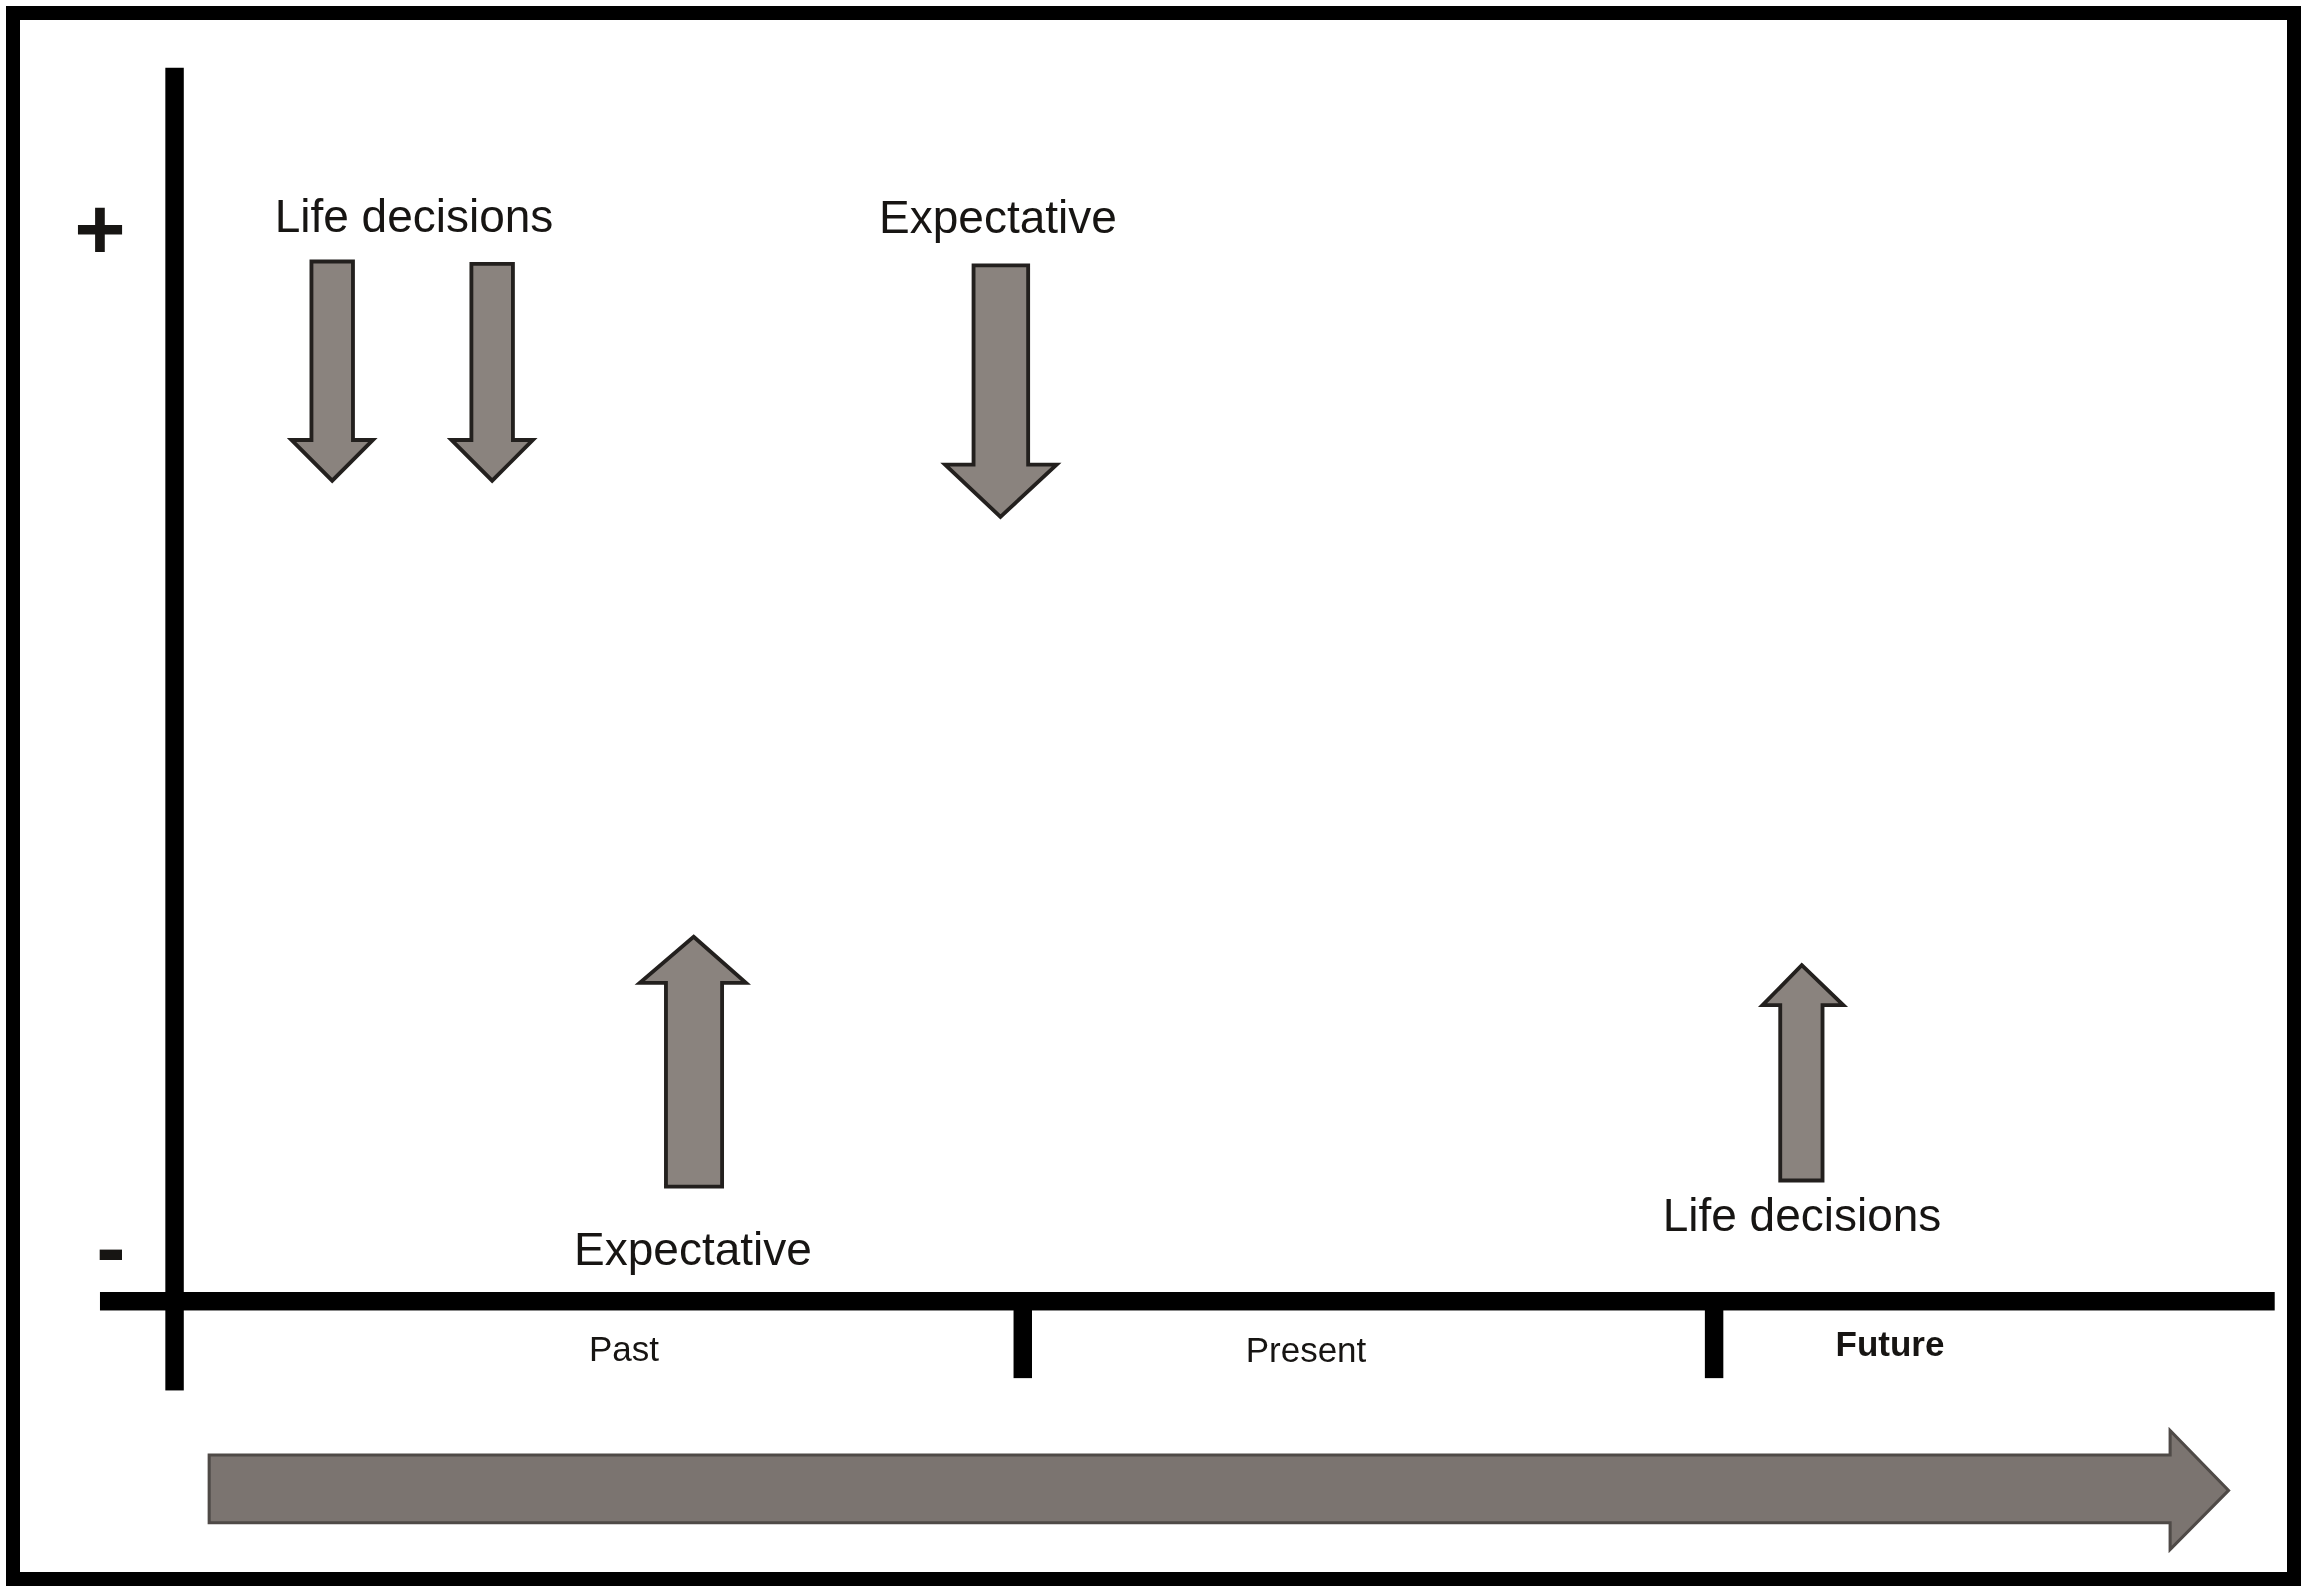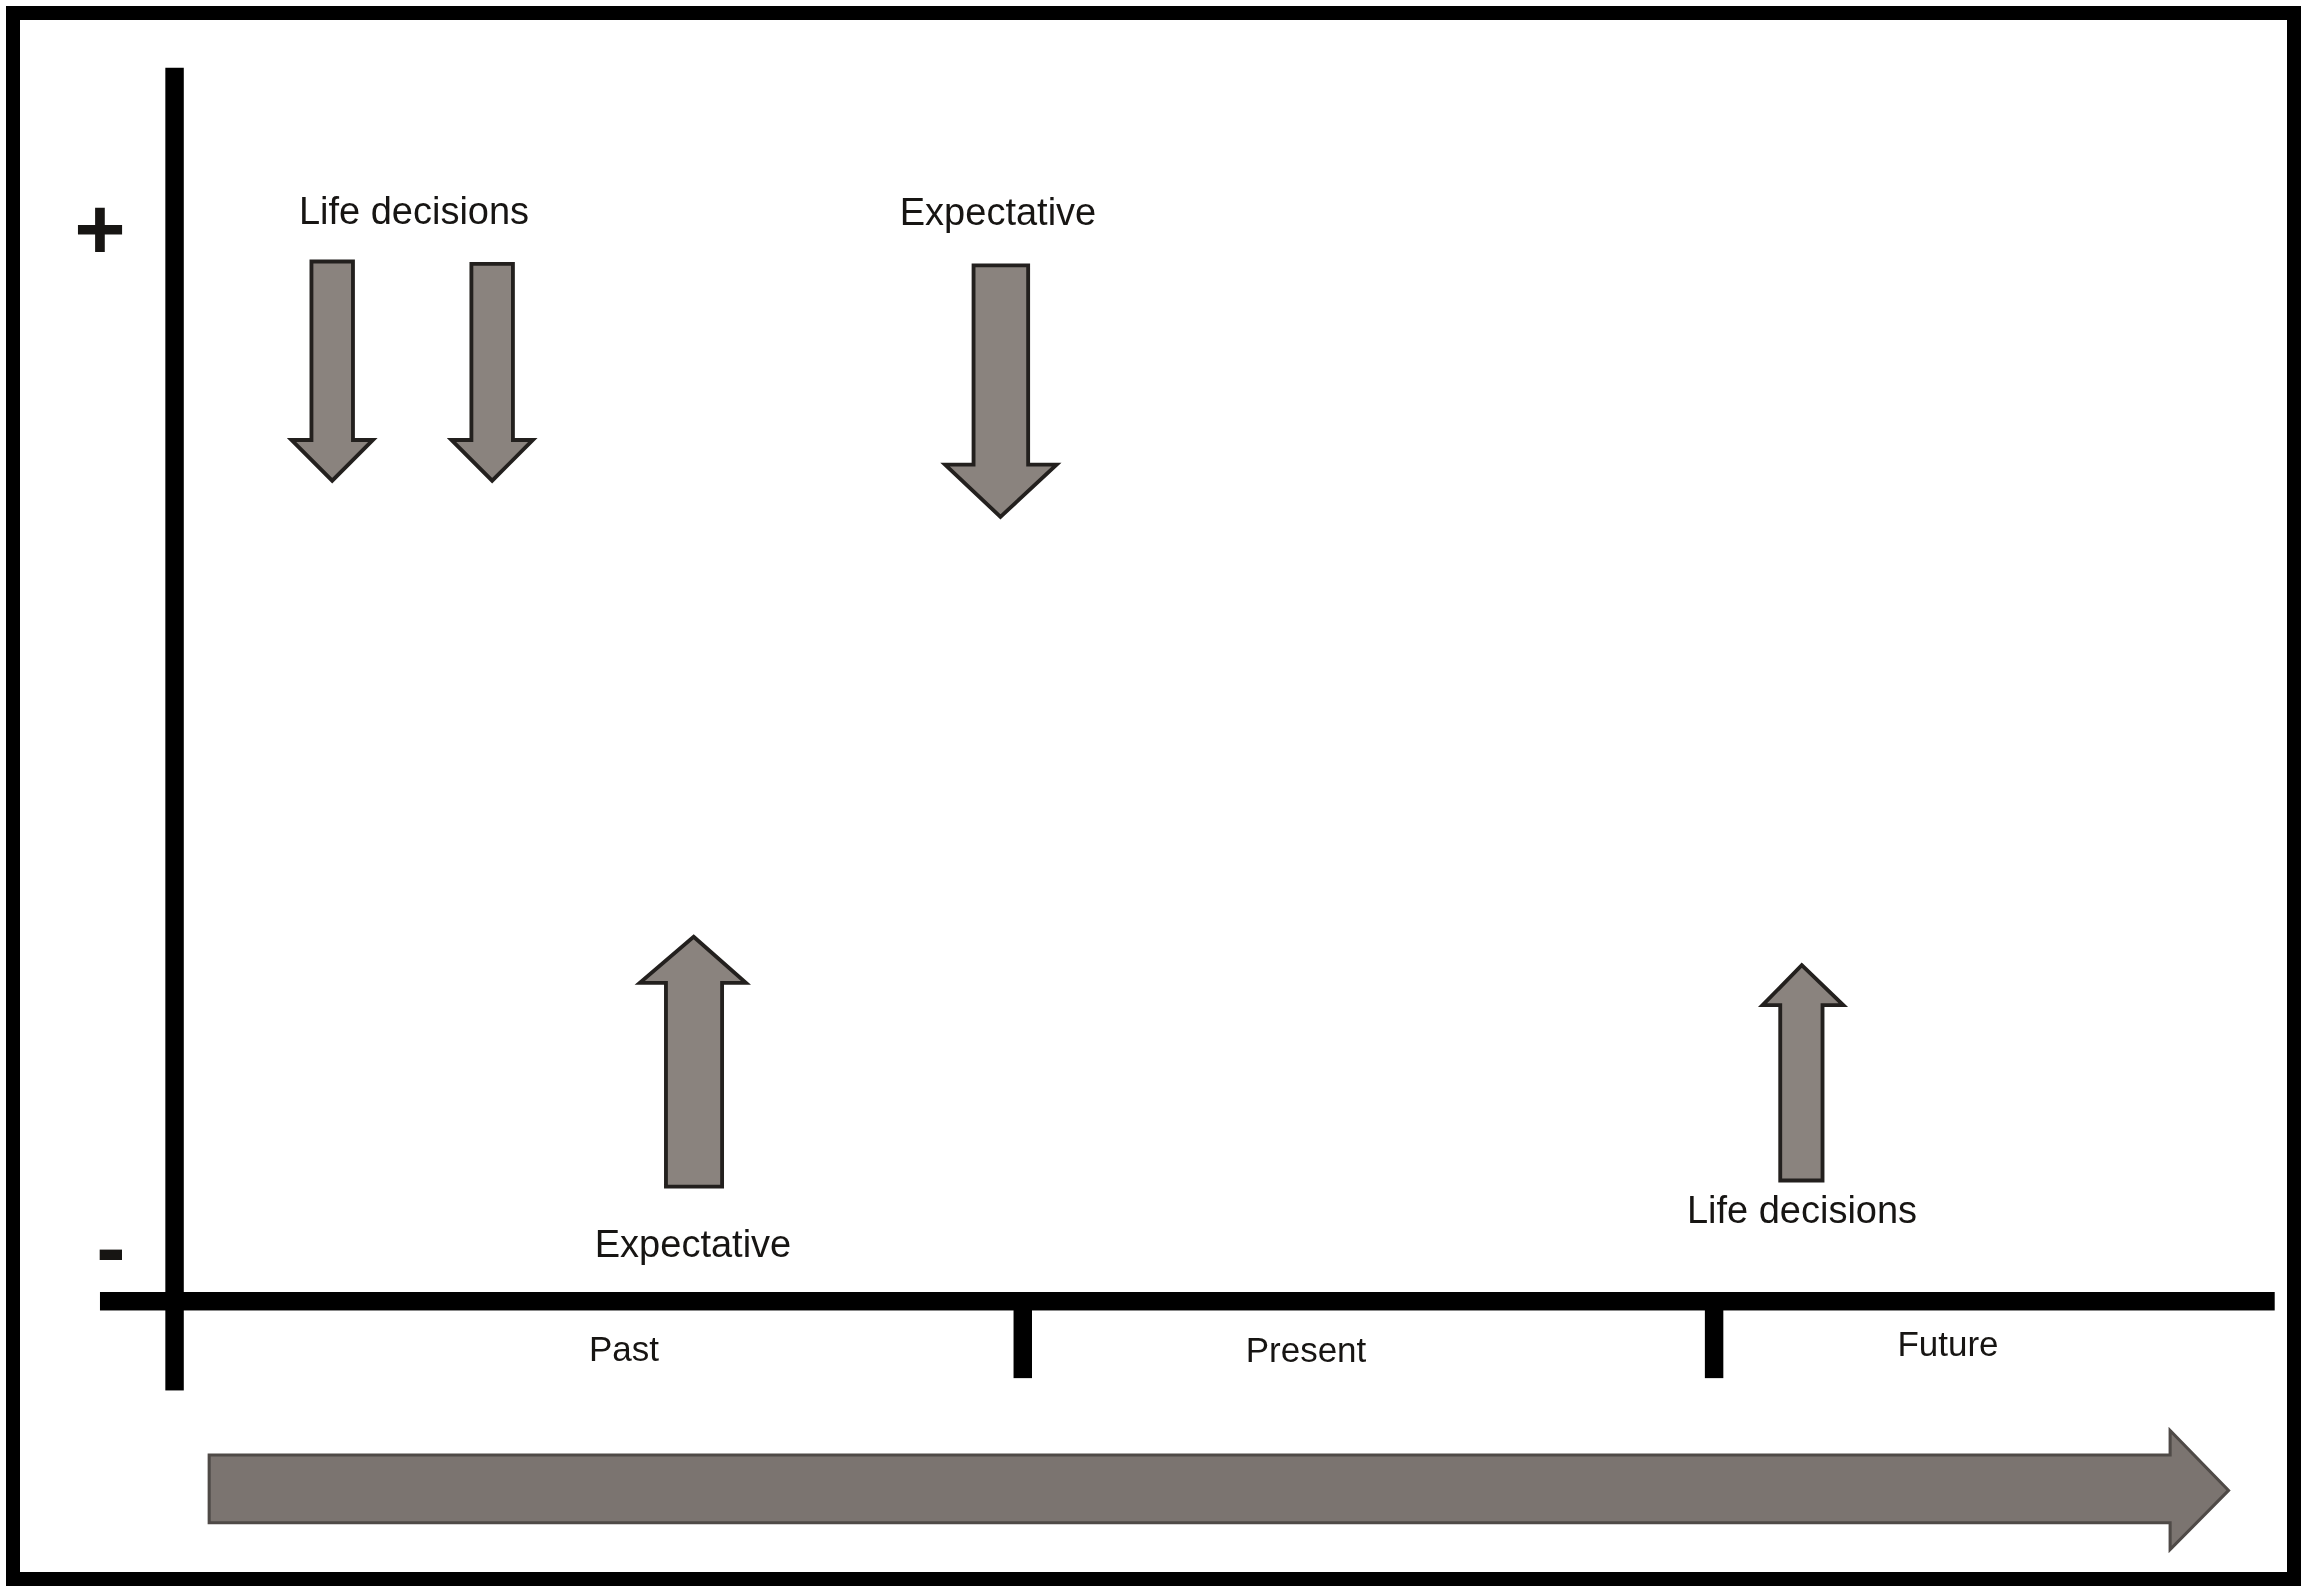--- a/index.html
+++ b/index.html
@@ -30,21 +30,21 @@
   .axis-shape{fill:var(--axis);stroke:none;}
   .v-arrow{fill:var(--arrow-fill);stroke:var(--arrow-stroke);stroke-width:5;stroke-linejoin:miter;}
   .life-arrow{fill:var(--life-fill);stroke:var(--life-stroke);stroke-width:4;stroke-linejoin:miter;}
   .lbl{
     position:absolute;
     transform:translate(-50%,0);
     color:var(--text);
     white-space:nowrap;
     line-height:1.1;
   }
-  .arrow-lbl{font-size:38px;}
+  .arrow-lbl{font-size:46px;}
   .axis-lbl{font-size:35px;text-align:right;}
   .sign{
     position:absolute;
     transform:translate(-50%,-50%);
     color:var(--text);
     font-size:88px;
     font-weight:700;
     line-height:1;
   }
   .life-lbl{
@@ -86,19 +86,19 @@
   <div class="sign" style="left:100px;top:229px;">+</div>
   <div class="sign" style="left:111px;top:1247px;">-</div>
 
   <div class="lbl arrow-lbl" style="left:414px;top:191px;">Life decisions</div>
   <div class="lbl arrow-lbl" style="left:998px;top:192px;">Expectative</div>
   <div class="lbl arrow-lbl" style="left:693px;top:1224px;">Expectative</div>
   <div class="lbl arrow-lbl" style="left:1802px;top:1190px;">Life decisions</div>
 
   <div class="lbl axis-lbl" style="left:624px;top:1330px;">Past</div>
   <div class="lbl axis-lbl" style="left:1306px;top:1331px;">Present</div>
-  <div class="lbl axis-lbl" style="left:1948px;top:1325px;">Future</div>
+  <div class="lbl axis-lbl" style="left:1890px;top:1325px;font-weight:bold;">Future</div>
 
   <div class="life-lbl" style="left:1205px;top:1568px;font-style:italic;">Life course</div>
 
   <div class="frame"></div>
 </div>
 
 
 </body></html>

